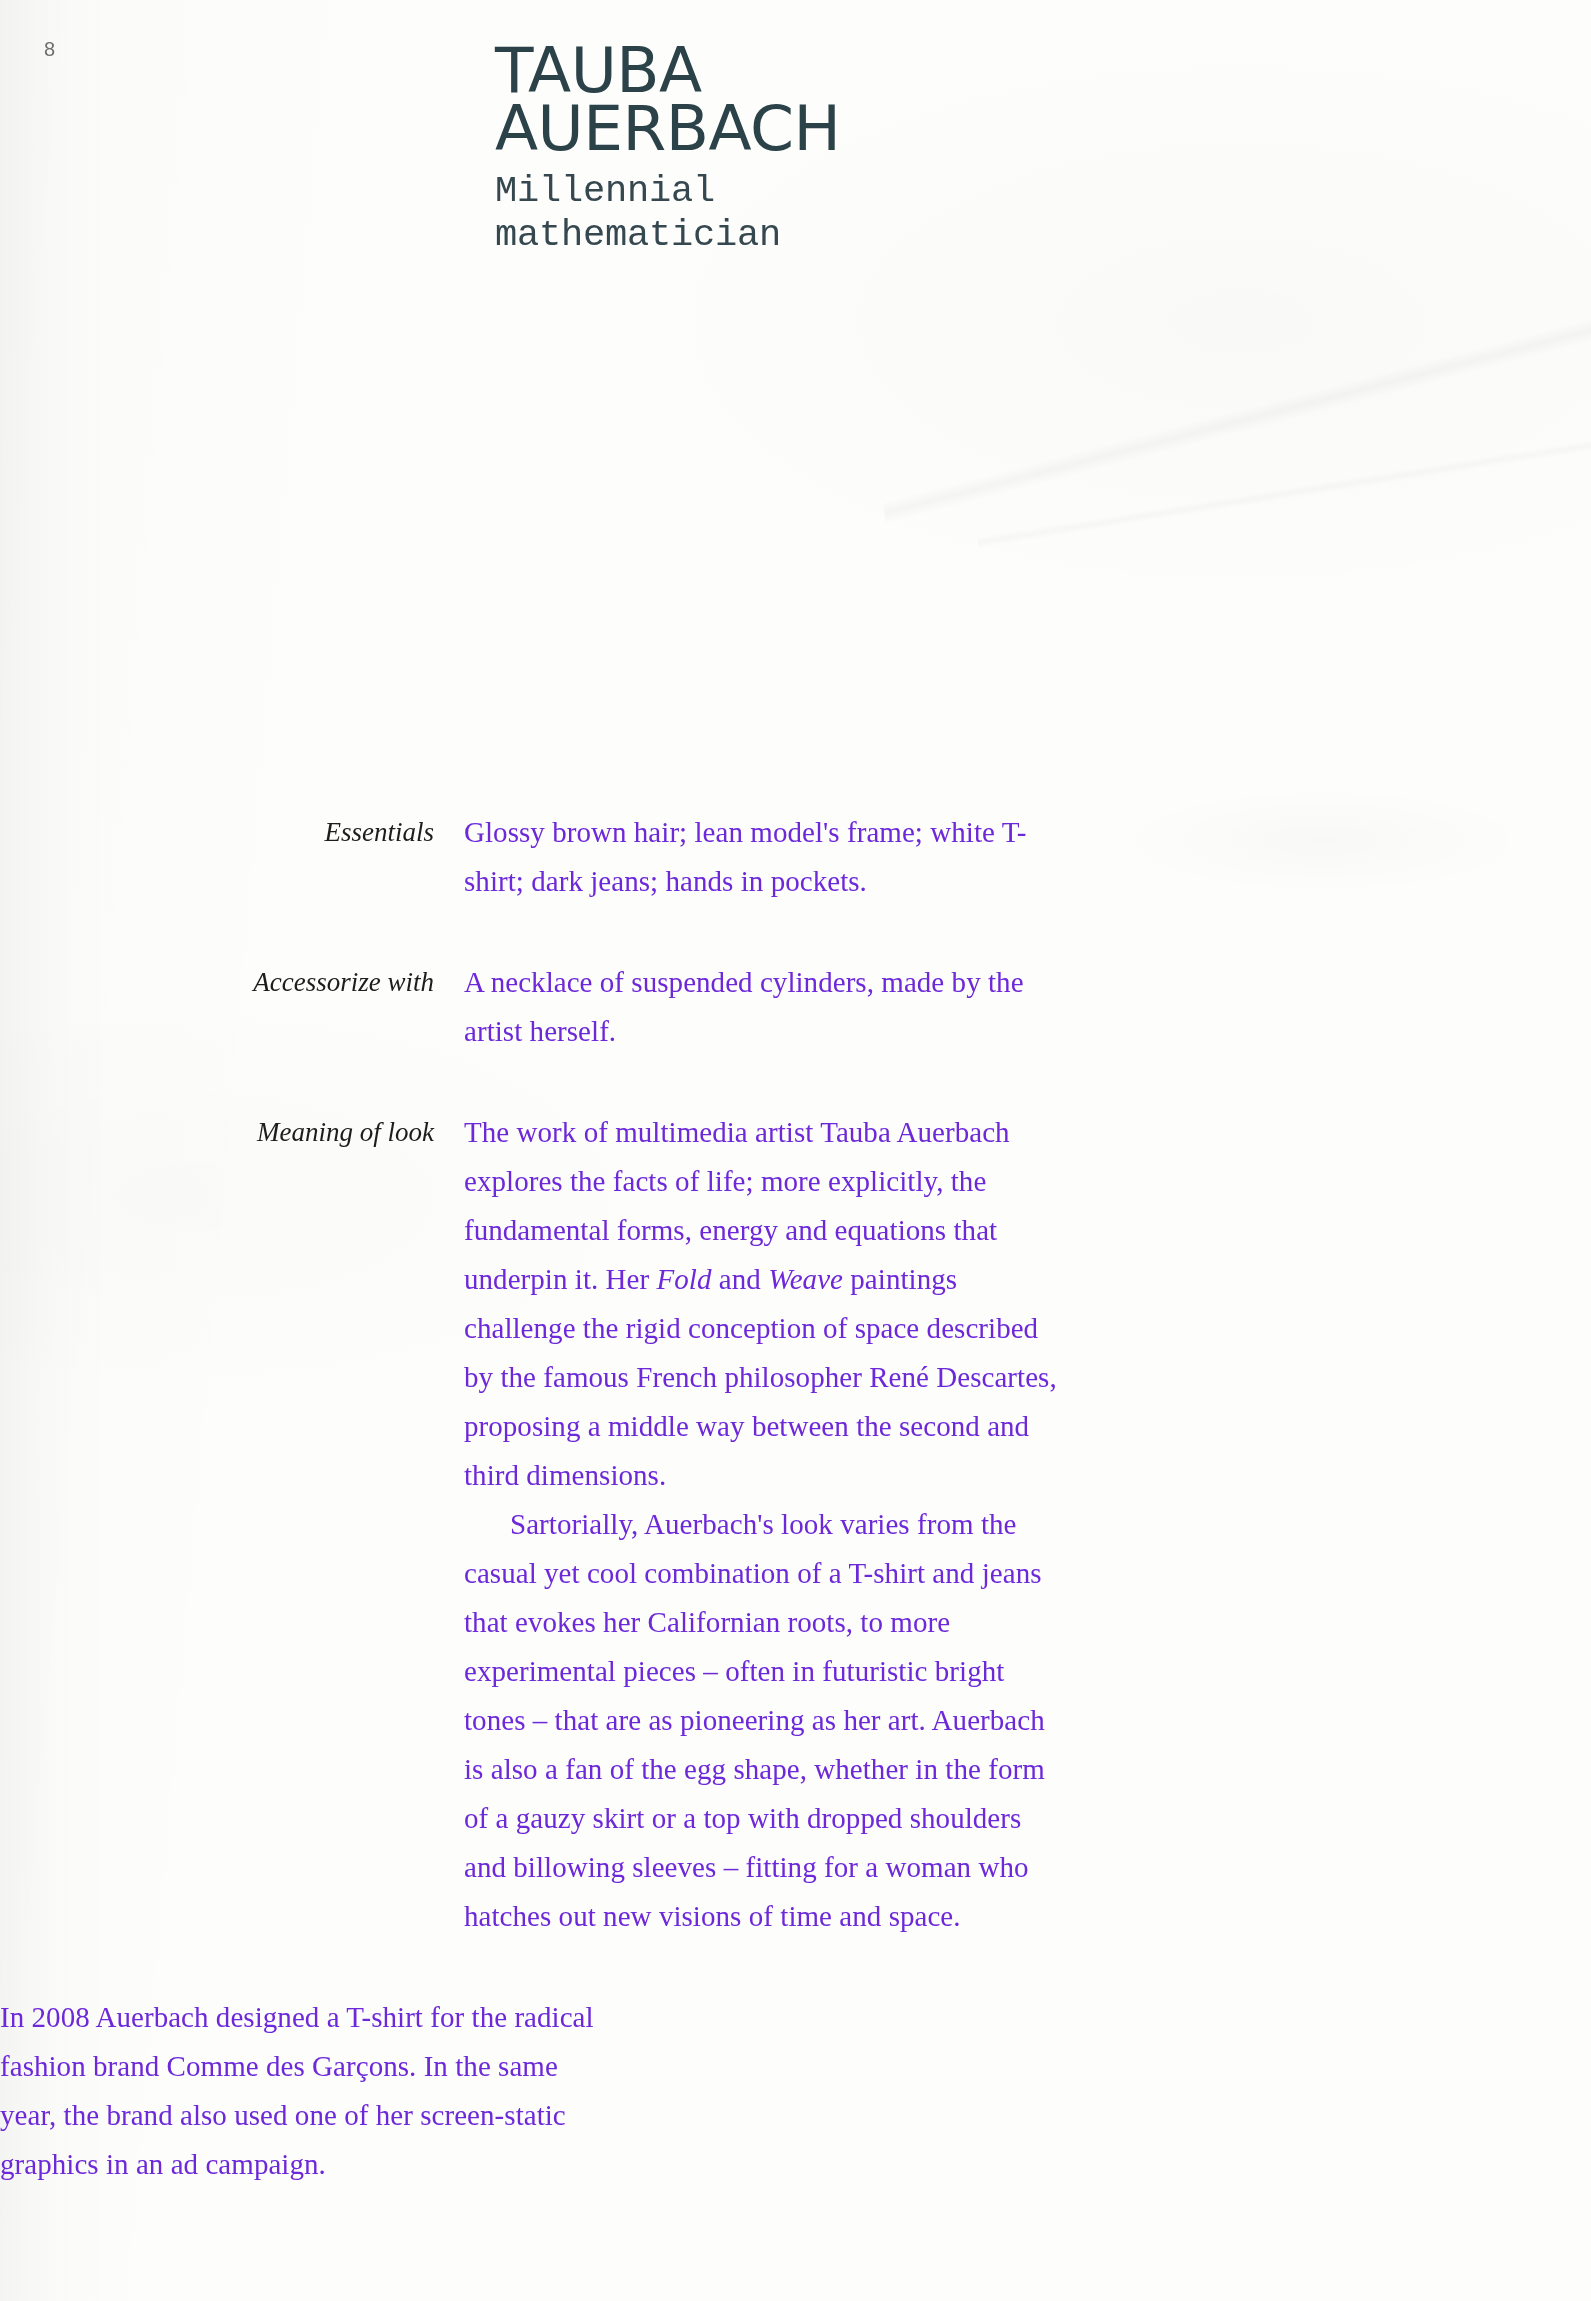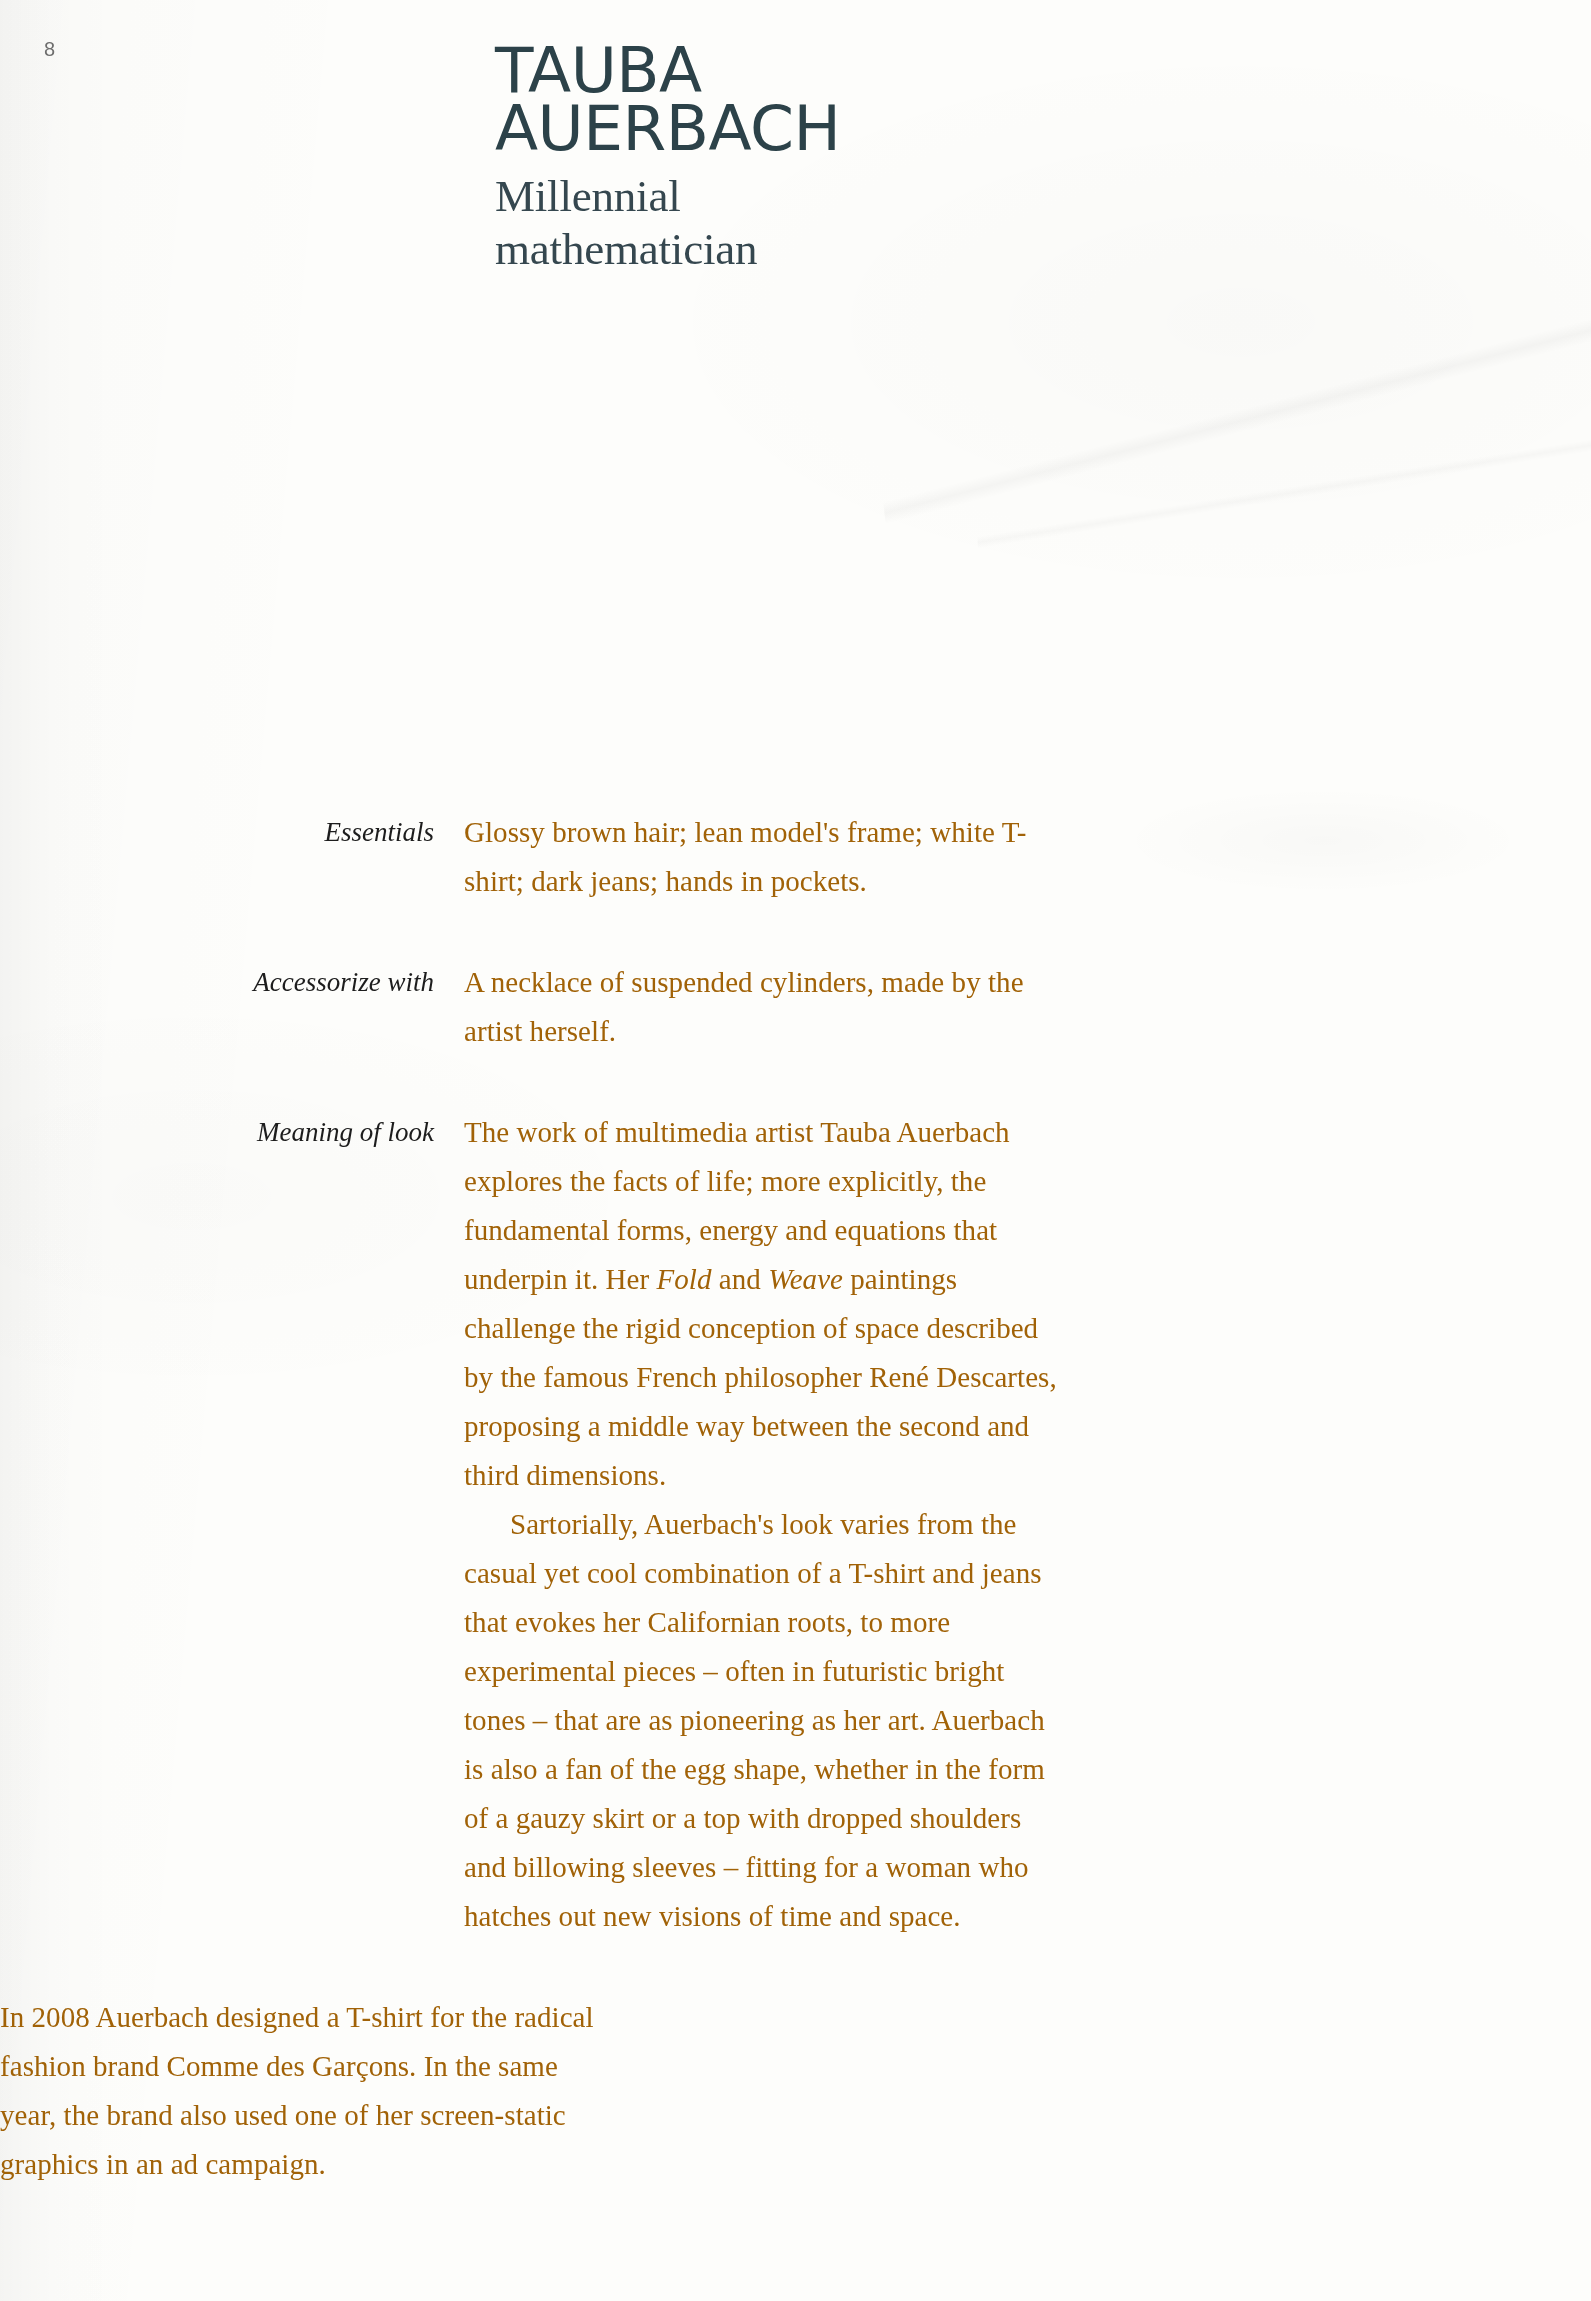--- a/index.html
+++ b/index.html
@@ -89,23 +89,23 @@
     font-weight: 400;
     font-size: 63px;
     line-height: 0.92;
     letter-spacing: -0.5px;
     color: #2c4249;
     margin: 0;
     text-transform: uppercase;
   }
   .display-title .tline { display: block; }
   .display-sub {
-    font-family: Liberation Serif, serif;
+    font-family: Liberation Mono, monospace;
     font-weight: 400;
-    font-size: 45px;
+    font-size: 37px;
     line-height: 1.18;
     letter-spacing: -0.2px;
     color: #35474f;
     margin: 12px 0 0 0;
   }
   .display-sub .sline { display: block; }
 
   
   .entry-grid {
     position: absolute;
@@ -131,21 +131,21 @@
     font-size: 27px;
     line-height: 49px;
     color: #1d1d1d;
   }
   .entry-body {
     flex: 1 1 auto;
     max-width: 597px;
     font-family: "Liberation Serif", serif;
     font-size: 29px;
     line-height: 49px;
-    color: #a16207;
+    color: #6d28d9;
     letter-spacing: 0.05px;
   }
   .entry-body p { margin: 0; }
   .entry-body p.indented { text-indent: 46px; }
   .entry-body em { }
 </style>
 </head>
 <body>
 
 <div class="page">

